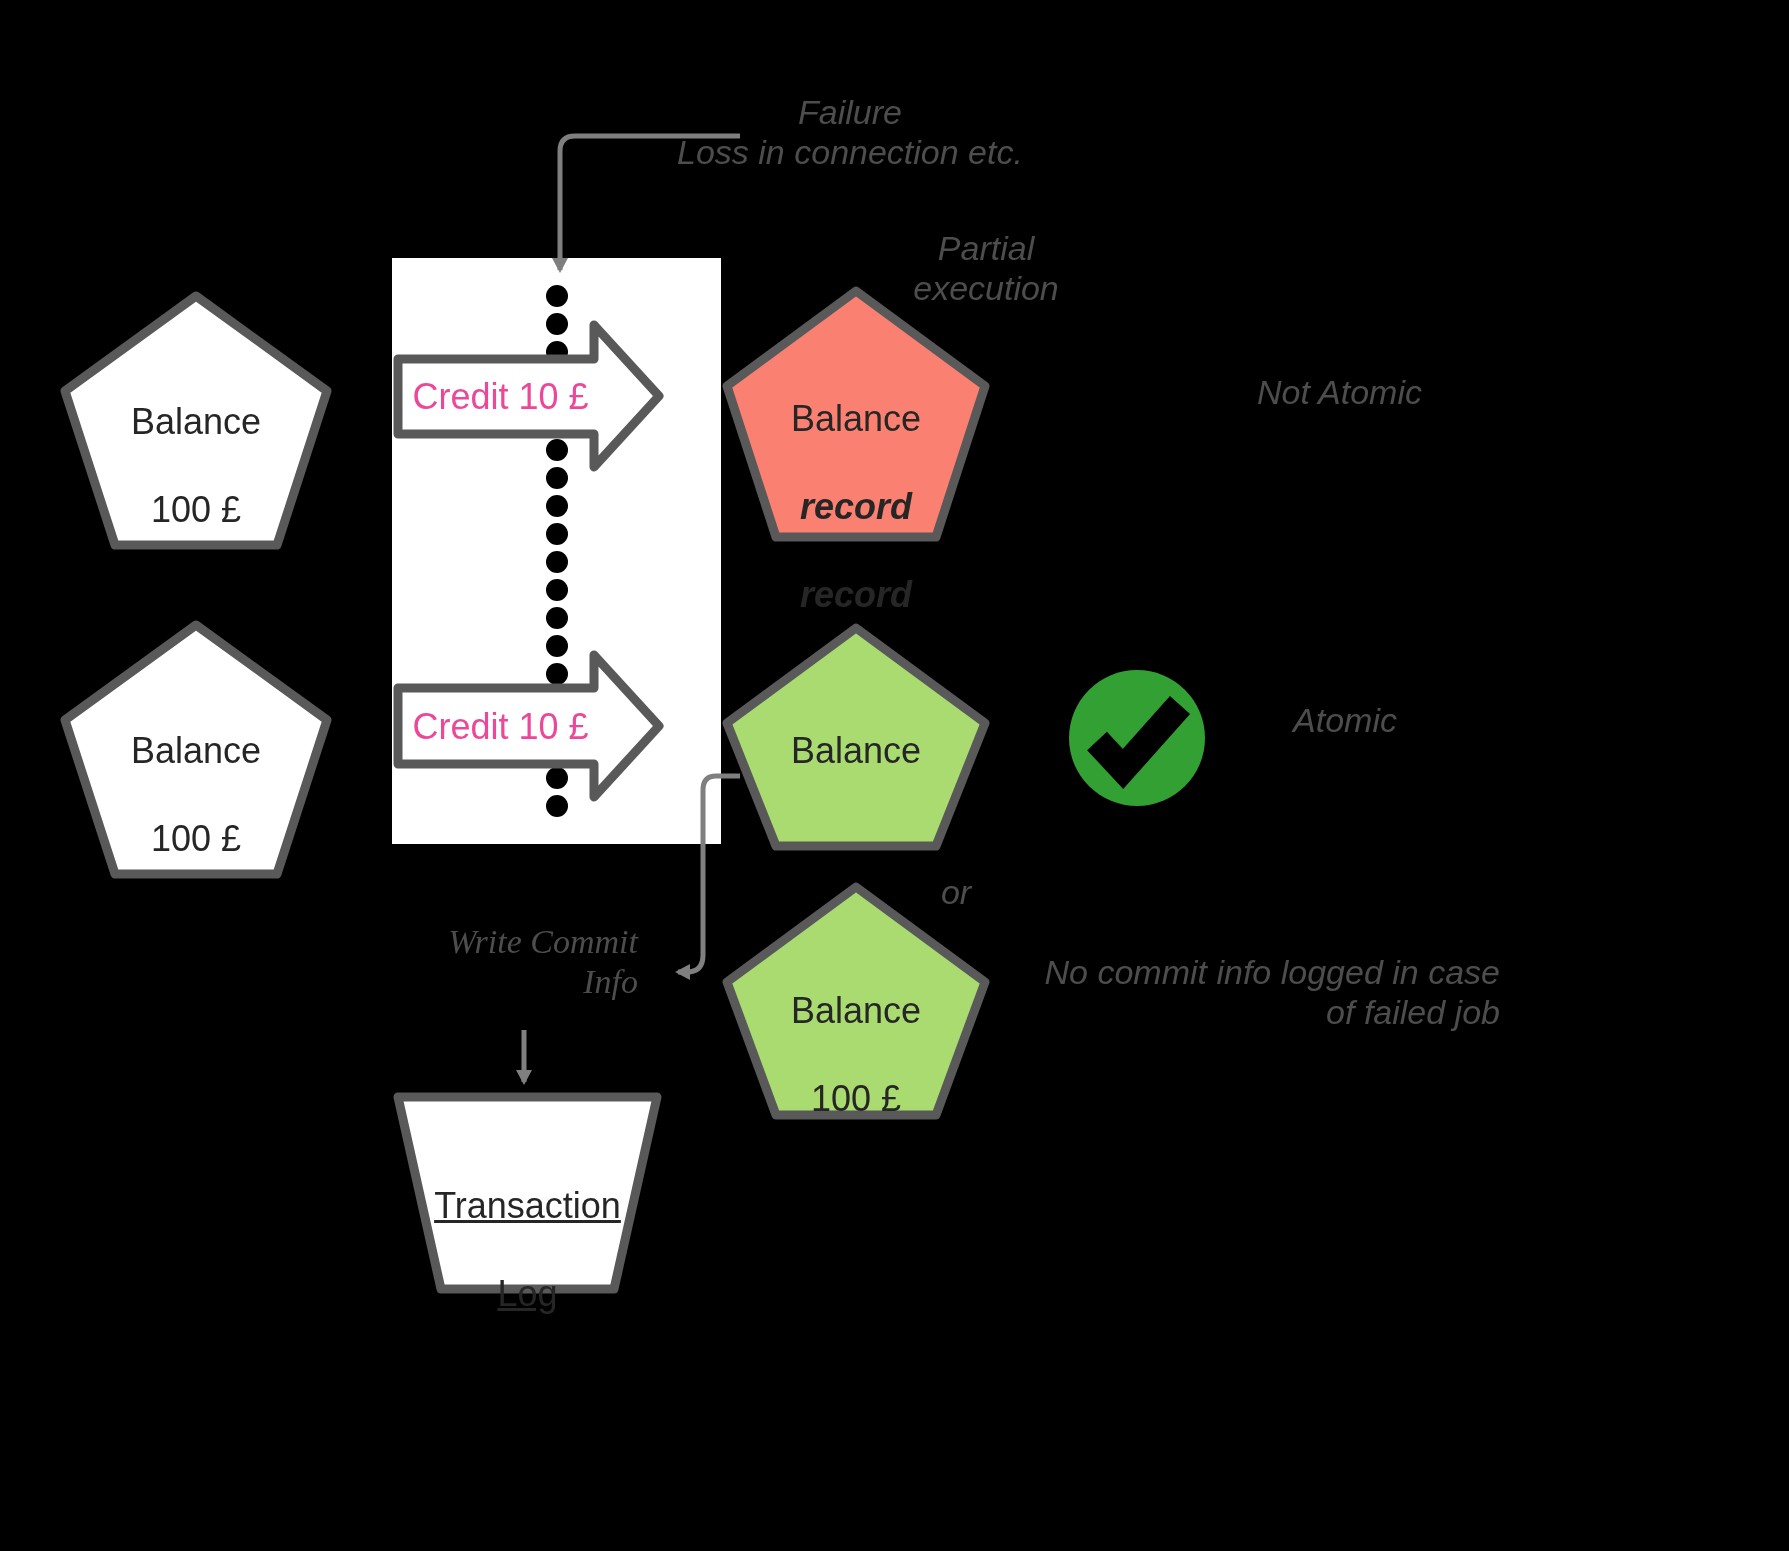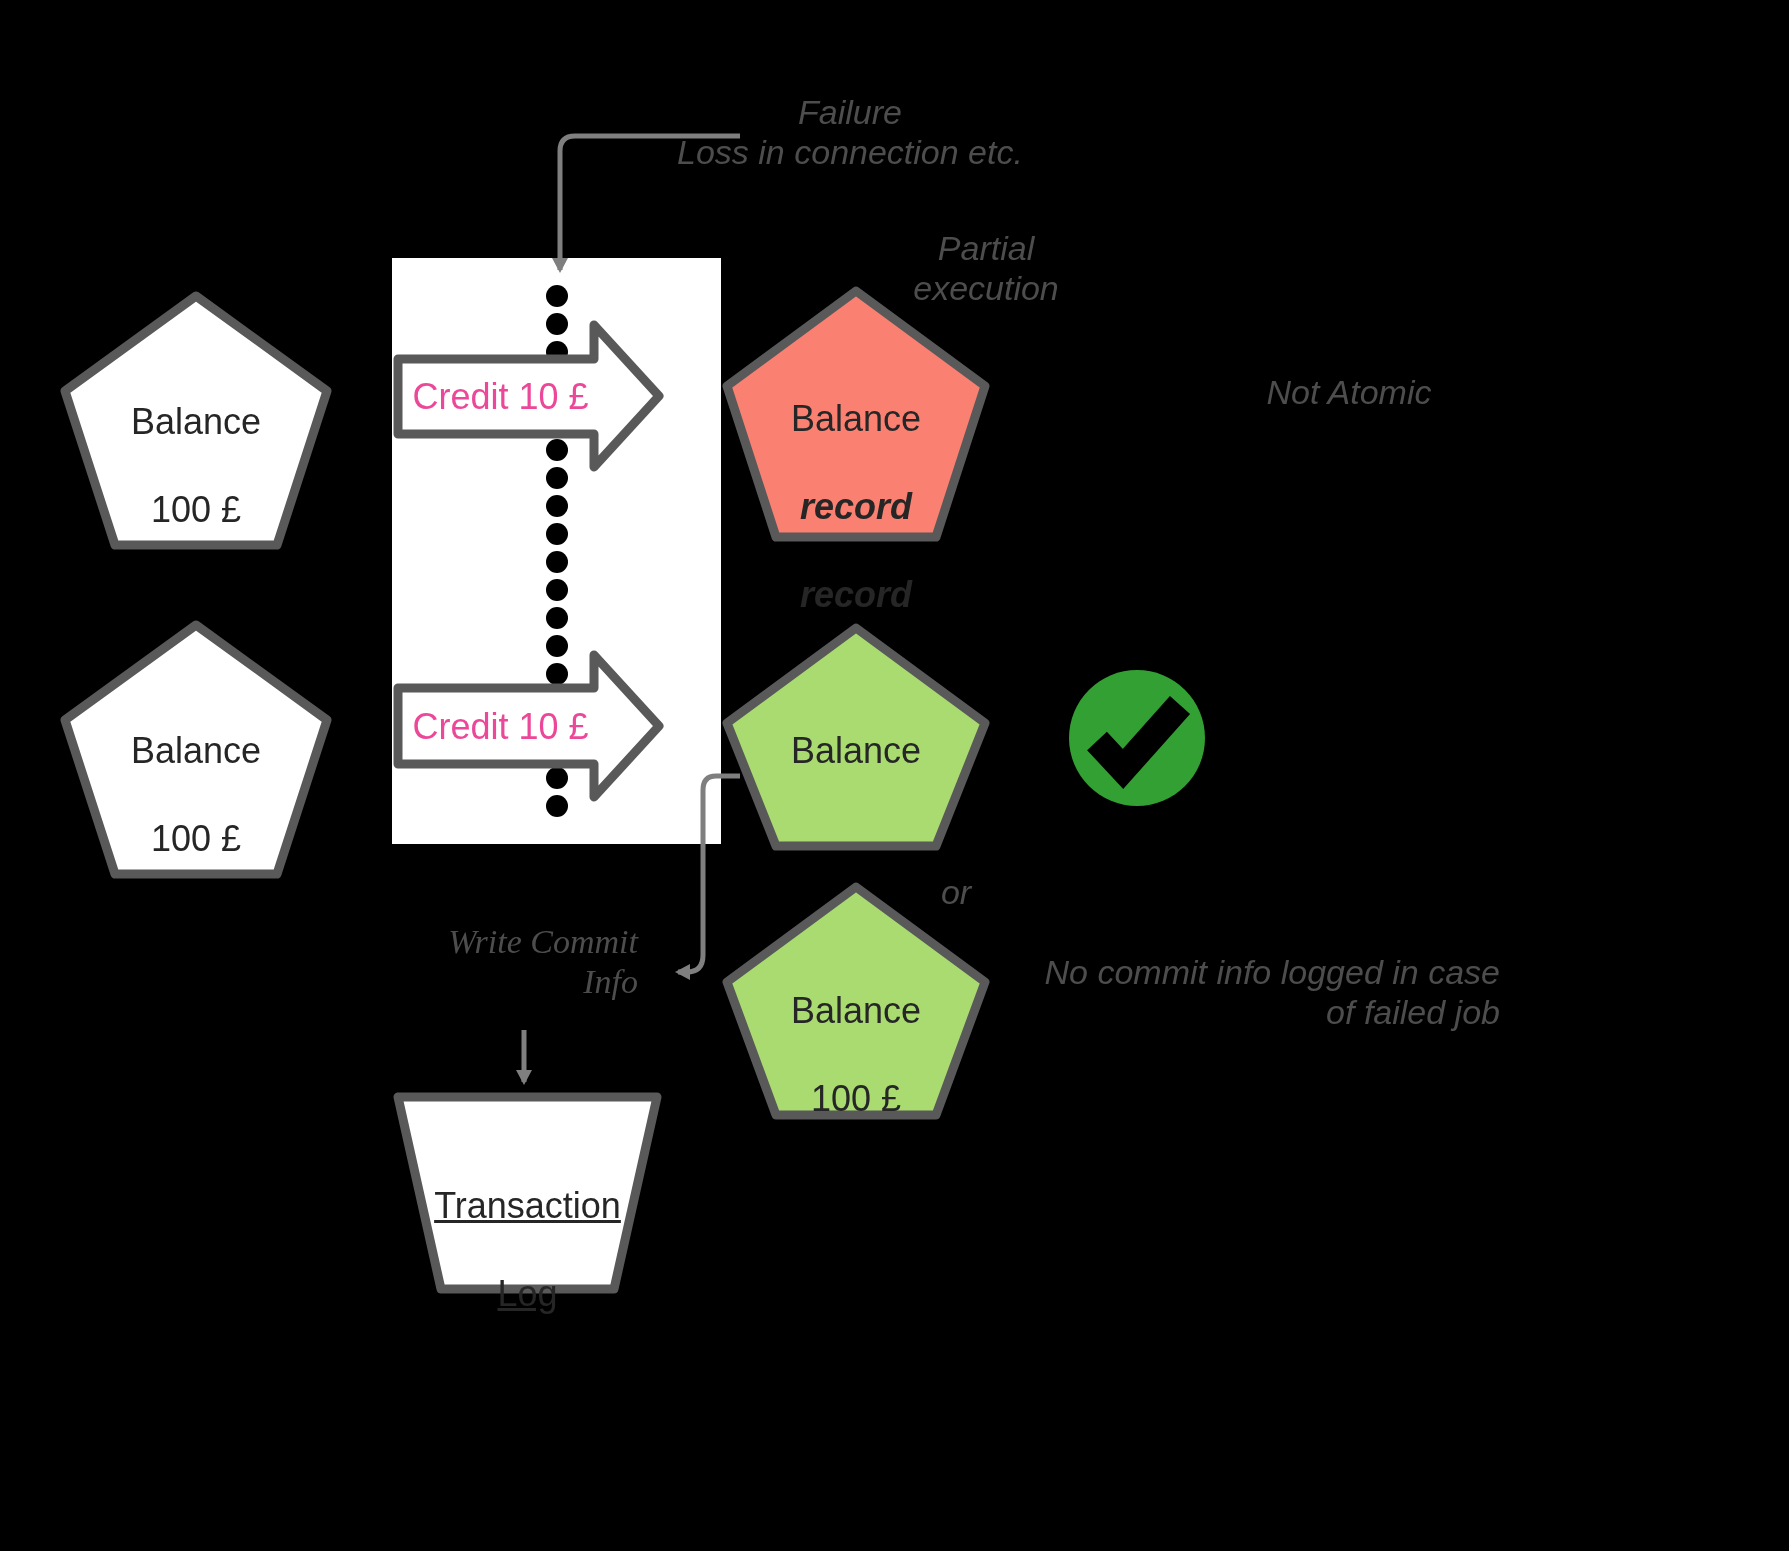--- a/index.html
+++ b/index.html
@@ -77,22 +77,23 @@
       <path d="M 1097 741 L 1123 769 L 1180 705" fill="none" stroke="#000000" stroke-width="27" stroke-linecap="butt" stroke-linejoin="miter"></path>
     </g>
   </svg>
 
   <div class="lbl" style="left:640px;top:92px;width:420px;text-align:center;">Failure
 Loss in connection etc.</div>
 
   <div class="lbl" style="left:850px;top:228px;width:272px;text-align:center;">Partial
 execution</div>
 
-  <div class="lbl" style="left:1204px;top:372px;width:290px;text-align:center;">Not Atomic</div>
+  <div class="lbl" style="left:1132px;top:372px;width:290px;text-align:right;">Not Atomic</div>
 
+  <div class="lbl" style="left:1200px;top:700px;width:290px;text-align:center;">Atomic</div>
 
   <div class="lbl" style="left:886px;top:872px;width:140px;text-align:center;">or</div>
 
   <div class="lbl" style="left:350px;top:922px;width:288px;text-align:right;font-family:Liberation Serif, serif;">Write Commit
 Info</div>
 
   <div class="lbl" style="left:1000px;top:952px;width:500px;text-align:right;">No commit info logged in case
 of failed job</div>
 
   <div class="shp-txt" style="left:66px;top:356px;width:260px;">

